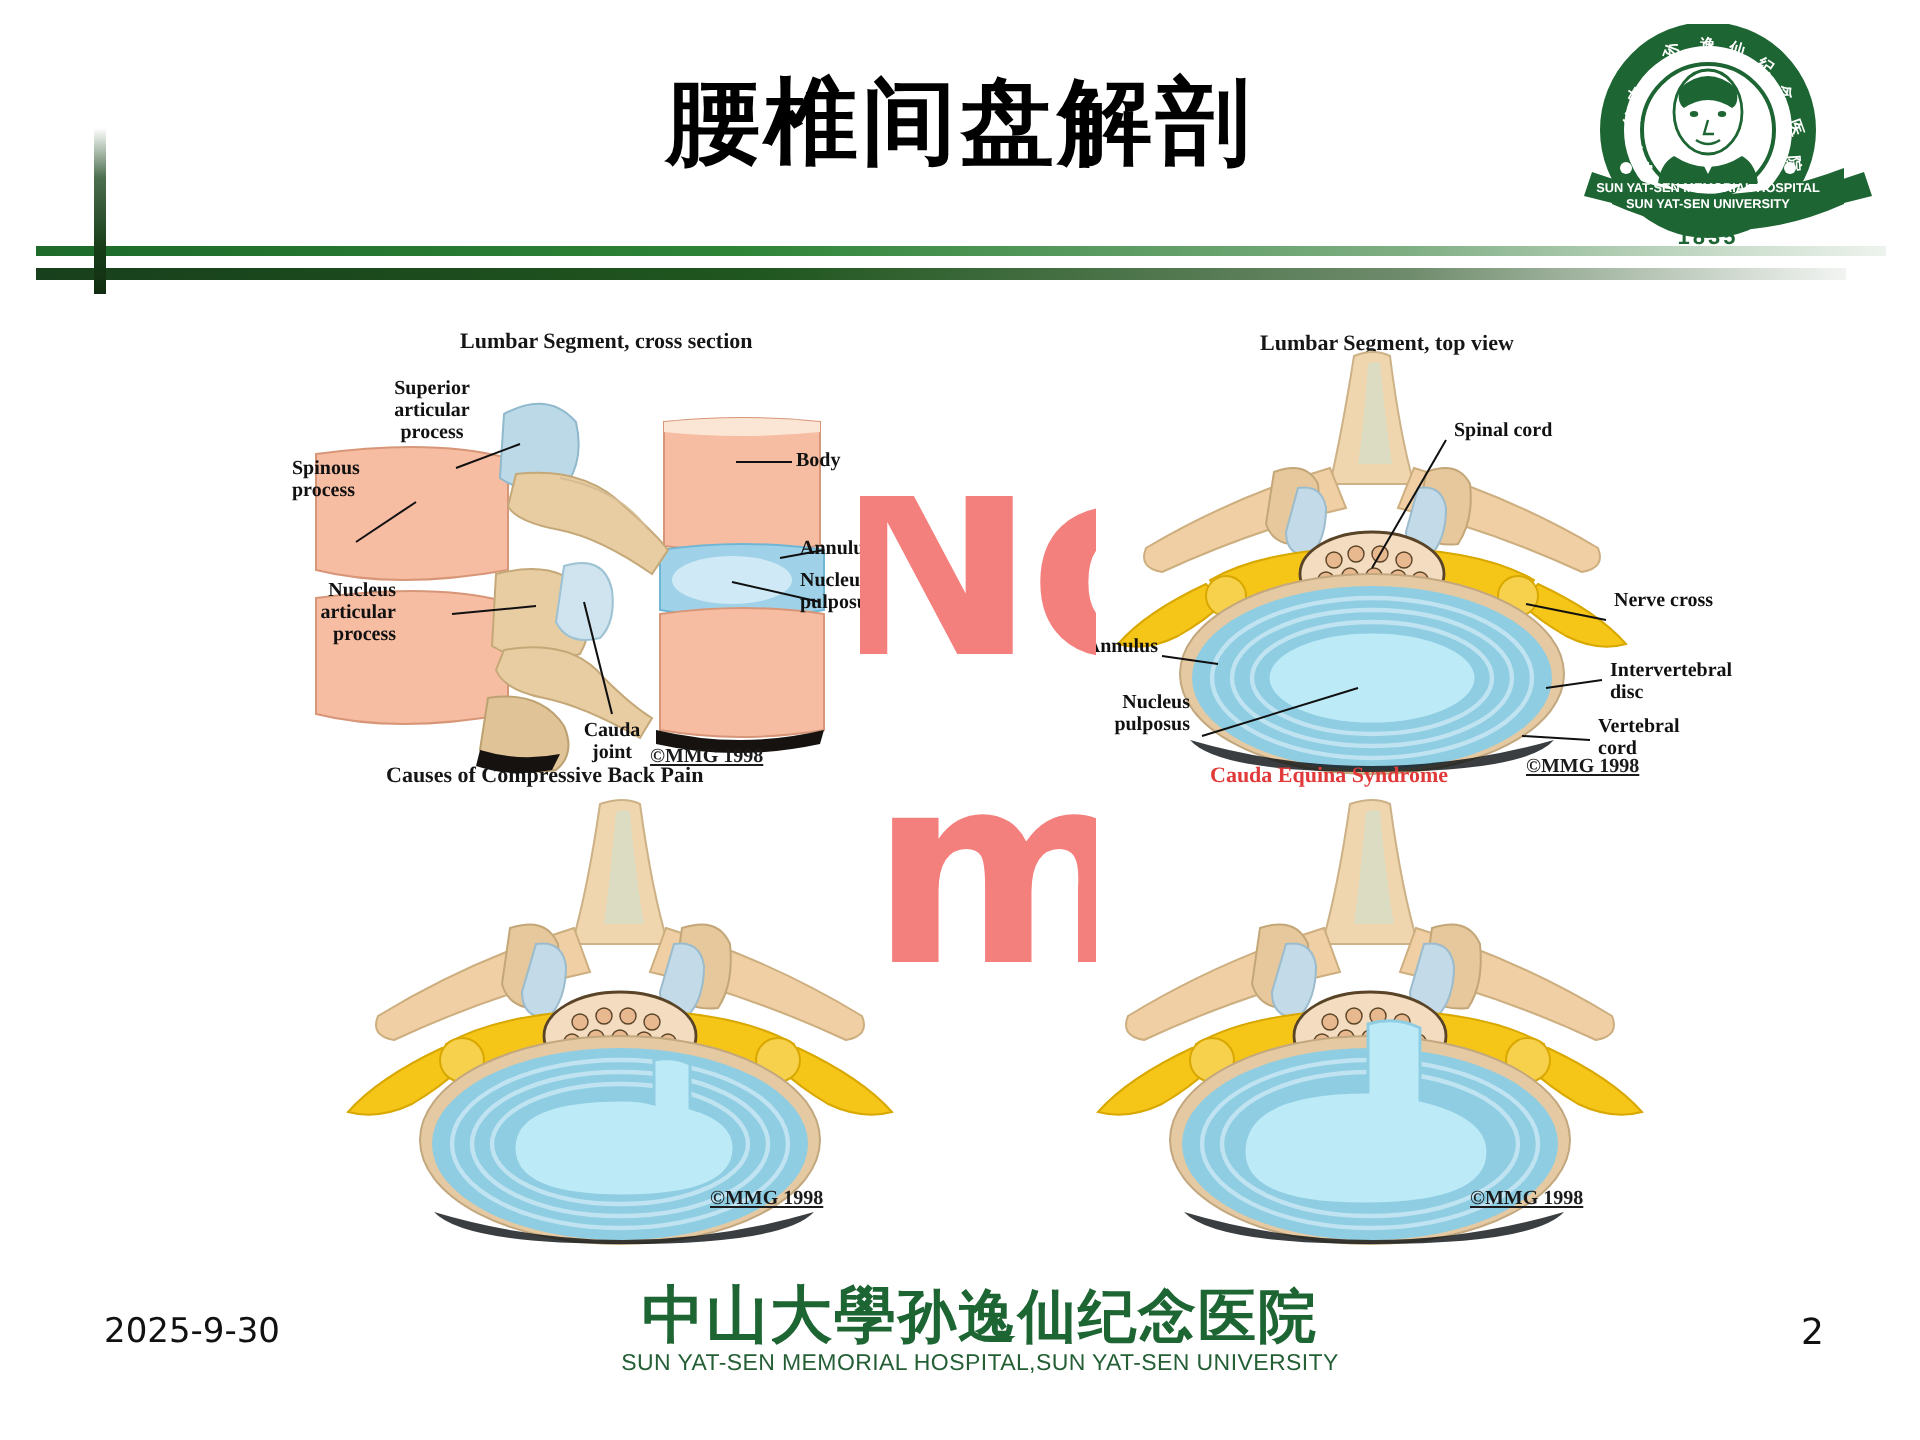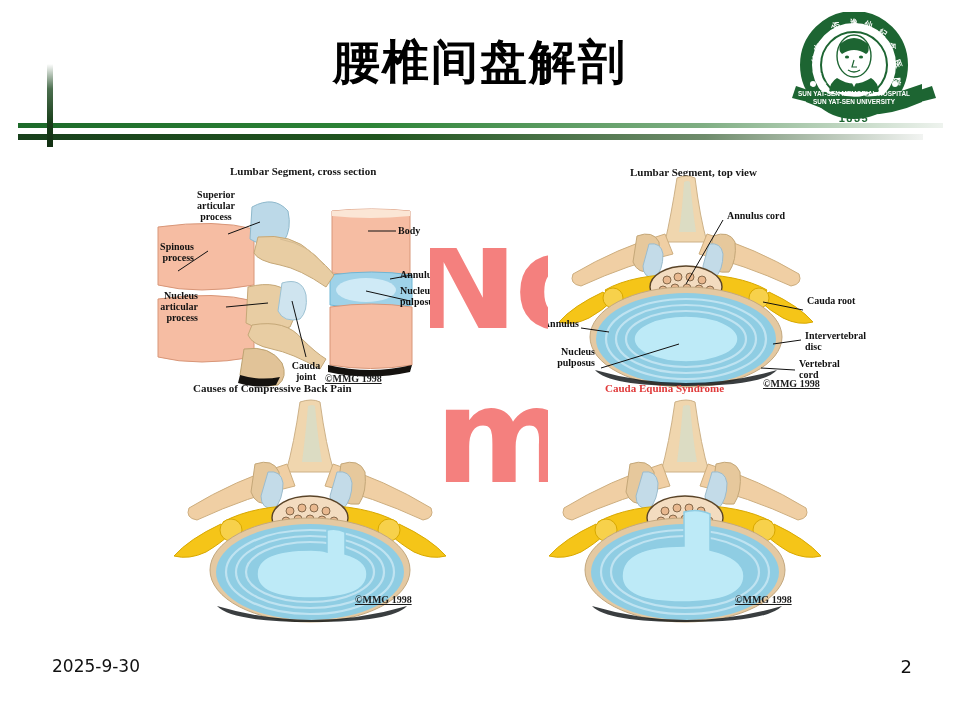--- a/index.html
+++ b/index.html
@@ -143,21 +143,21 @@
       <line x1="228" y1="52" x2="256" y2="52" stroke="#101010" stroke-width="1"></line>
       <line x1="250" y1="100" x2="272" y2="96" stroke="#101010" stroke-width="1"></line>
       <line x1="226" y1="112" x2="270" y2="122" stroke="#101010" stroke-width="1"></line>
       <line x1="86" y1="128" x2="128" y2="124" stroke="#101010" stroke-width="1"></line>
       <line x1="152" y1="122" x2="166" y2="178" stroke="#101010" stroke-width="1"></line>
     </svg>
 
     <div class="lbl" style="left:54px;top:24px;text-align:center;width:44px;">Superior
 articular
 process</div>
-    <div class="lbl" style="left:6px;top:76px;text-align:right;width:48px;">Spinous
+    <div class="lbl" style="left:6px;top:64px;width:48px;">Spinous
 process</div>
     <div class="lbl" style="left:2px;top:125px;text-align:right;width:56px;">Nucleus
 articular
 process</div>
     <div class="lbl" style="left:148px;top:195px;text-align:center;width:36px;">Cauda
 joint</div>
     <div class="lbl" style="left:258px;top:60px;">Body</div>
     <div class="lbl" style="left:260px;top:104px;">Annulus</div>
     <div class="lbl" style="left:260px;top:120px;">Nucleus
 pulposus</div>
@@ -215,22 +215,22 @@
       <path d="M50 198 q90 26 182 0 q-14 16 -91 16 q-77 0 -91 -16z" fill="#0f1416" opacity=".82"></path>
 
       <line x1="141" y1="112" x2="178" y2="48" stroke="#101010" stroke-width="1"></line>
       <line x1="218" y1="130" x2="258" y2="138" stroke="#101010" stroke-width="1"></line>
       <line x1="228" y1="172" x2="256" y2="168" stroke="#101010" stroke-width="1"></line>
       <line x1="216" y1="196" x2="250" y2="198" stroke="#101010" stroke-width="1"></line>
       <line x1="64" y1="160" x2="36" y2="156" stroke="#101010" stroke-width="1"></line>
       <line x1="134" y1="172" x2="56" y2="196" stroke="#101010" stroke-width="1"></line>
     </svg>
 
-    <div class="lbl" style="left:182px;top:60px;">Annulus cord</div>
-    <div class="lbl" style="left:262px;top:145px;">Cauda root</div>
+    <div class="lbl" style="left:182px;top:60px;">Spinal cord</div>
+    <div class="lbl" style="left:262px;top:145px;">Nerve cross</div>
     <div class="lbl" style="left:260px;top:180px;">Intervertebral
 disc</div>
     <div class="lbl" style="left:254px;top:208px;">Vertebral
 cord</div>
     <div class="lbl" style="left:-10px;top:168px;text-align:right;width:44px;">Annulus</div>
     <div class="lbl" style="left:-18px;top:196px;text-align:right;width:68px;">Nucleus
 pulposus</div>
     <div class="mmg" style="left:218px;top:228px;">©MMG 1998</div>
   </div>
 
@@ -335,13 +335,17 @@
 <div class="wm wm-1">
   <span>No</span>
 </div>
 <div class="wm wm-2">
   <span>Image</span>
 </div>
 
 <div class="ft-date">2025-9-30</div>
 <div class="ft-page">2</div>
 <div class="ft-logo">
+  <div class="ft-cn">
+    <span class="big">中山大學</span><span>孙逸仙纪念医院</span>
+  </div>
+  <div class="ft-en">SUN YAT-SEN MEMORIAL HOSPITAL,SUN YAT-SEN UNIVERSITY</div>
 </div>
 
 </body></html>

